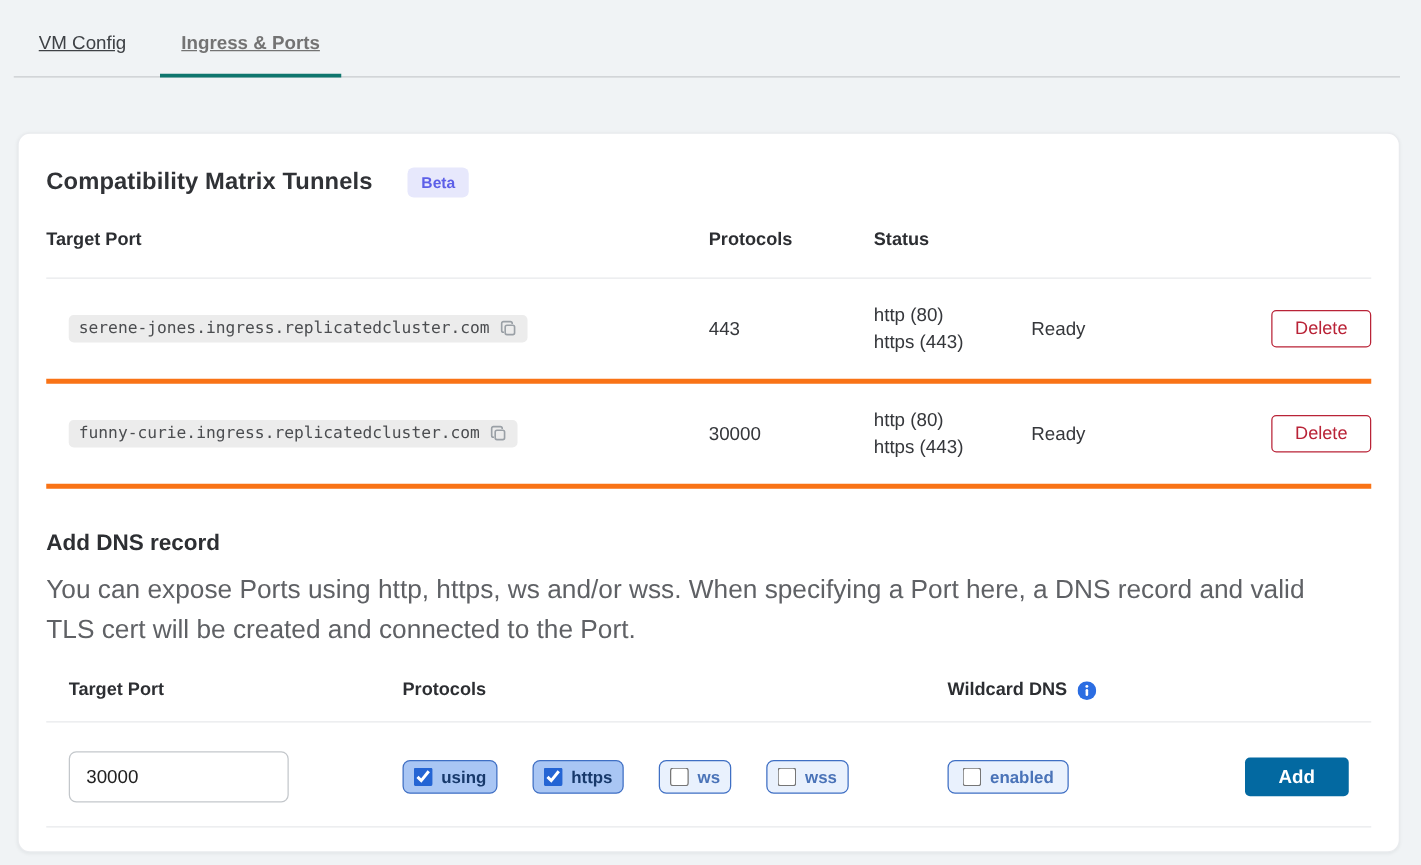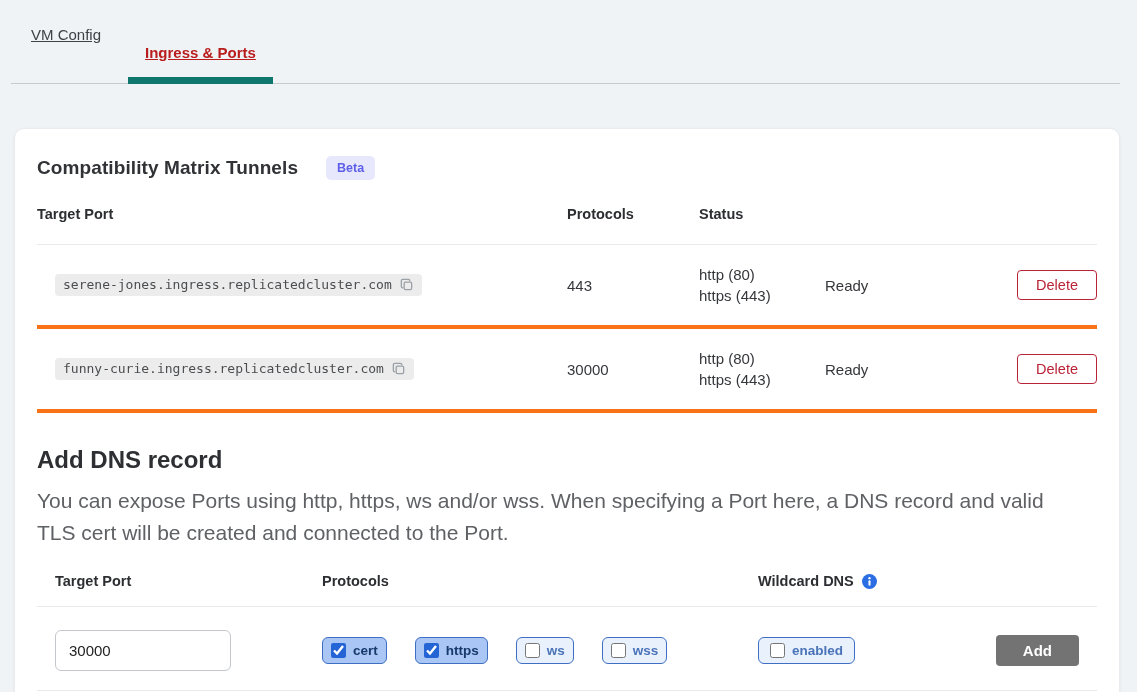--- a/index.html
+++ b/index.html
@@ -21,25 +21,24 @@
     font-size:15px;
     color:#3f4246;
     padding:5px 17px 16px 17px;
     margin-bottom:-1px;
     cursor:pointer;
     white-space:nowrap;
     text-decoration:underline;
   }
   .tab.first { margin-left:3px; }
   .tab.active {
-    color:#b91c1c;
-    font-weight:700;
-    border-bottom:7px solid #0f766e;
+    color:#737373;
+    font-weight:700;
+    border-bottom:3px solid #0f766e;
     margin-left:10px;
-    margin-top:18px;
   }
 
   
   .card {
     margin:44px 17px 0 14px;
     background:#fff;
     border:1px solid #e9ebee;
     border-radius:10px;
     box-shadow:0 1px 3px rgba(20,30,40,.06);
     padding:0 22px 19px 22px;
@@ -97,21 +96,21 @@
     color:#b92337;
     font-weight:400;
     font-size:14.5px;
     font-family:inherit;
     border-radius:4px;
     padding:6px 18px;
     cursor:pointer;
   }
 
   
-  .section-title { margin-top:33px; font-size:24px; font-weight:700; color:#2d2f33; }
+  .section-title { margin-top:33px; font-size:18px; font-weight:700; color:#2d2f33; }
   .section-desc {
     margin-top:11px;
     font-size:21px;
     line-height:32px;
     color:#5f6165;
     max-width:1020px;
   }
   .fgrid { display:grid; grid-template-columns:285px 436px 1fr auto; align-items:center; }
   .fhead {
     margin-top:24px;
@@ -154,21 +153,21 @@
   .chip.checked { background:#a9c6f4; color:#17396b; }
   .chip input[type="checkbox"] {
     width:15px; height:15px;
     accent-color:#2464d4;
     cursor:pointer;
   }
   .chip.wide { padding:5px 11px; }
   .add-btn {
     justify-self:end;
     margin-right:18px;
-    background:#737373;
+    background:#0369a1;
     color:#fff;
     border:none;
     border-radius:4px;
     font-family:inherit;
     font-size:15px;
     font-weight:700;
     padding:7px 27px;
     cursor:pointer;
   }
 </style>
@@ -257,21 +256,21 @@
       <div></div>
     </div>
 
     <div class="fgrid frow">
       <div>
         <input class="port-input" type="text" value="30000" style="">
       </div>
       <div class="chips">
         <label class="chip checked">
           <input type="checkbox" checked="" style="">
-          <span>cert</span>
+          <span>using</span>
         </label>
         <label class="chip checked">
           <input type="checkbox" checked="" style="">
           <span>https</span>
         </label>
         <label class="chip">
           <input type="checkbox" style="">
           <span>ws</span>
         </label>
         <label class="chip">

